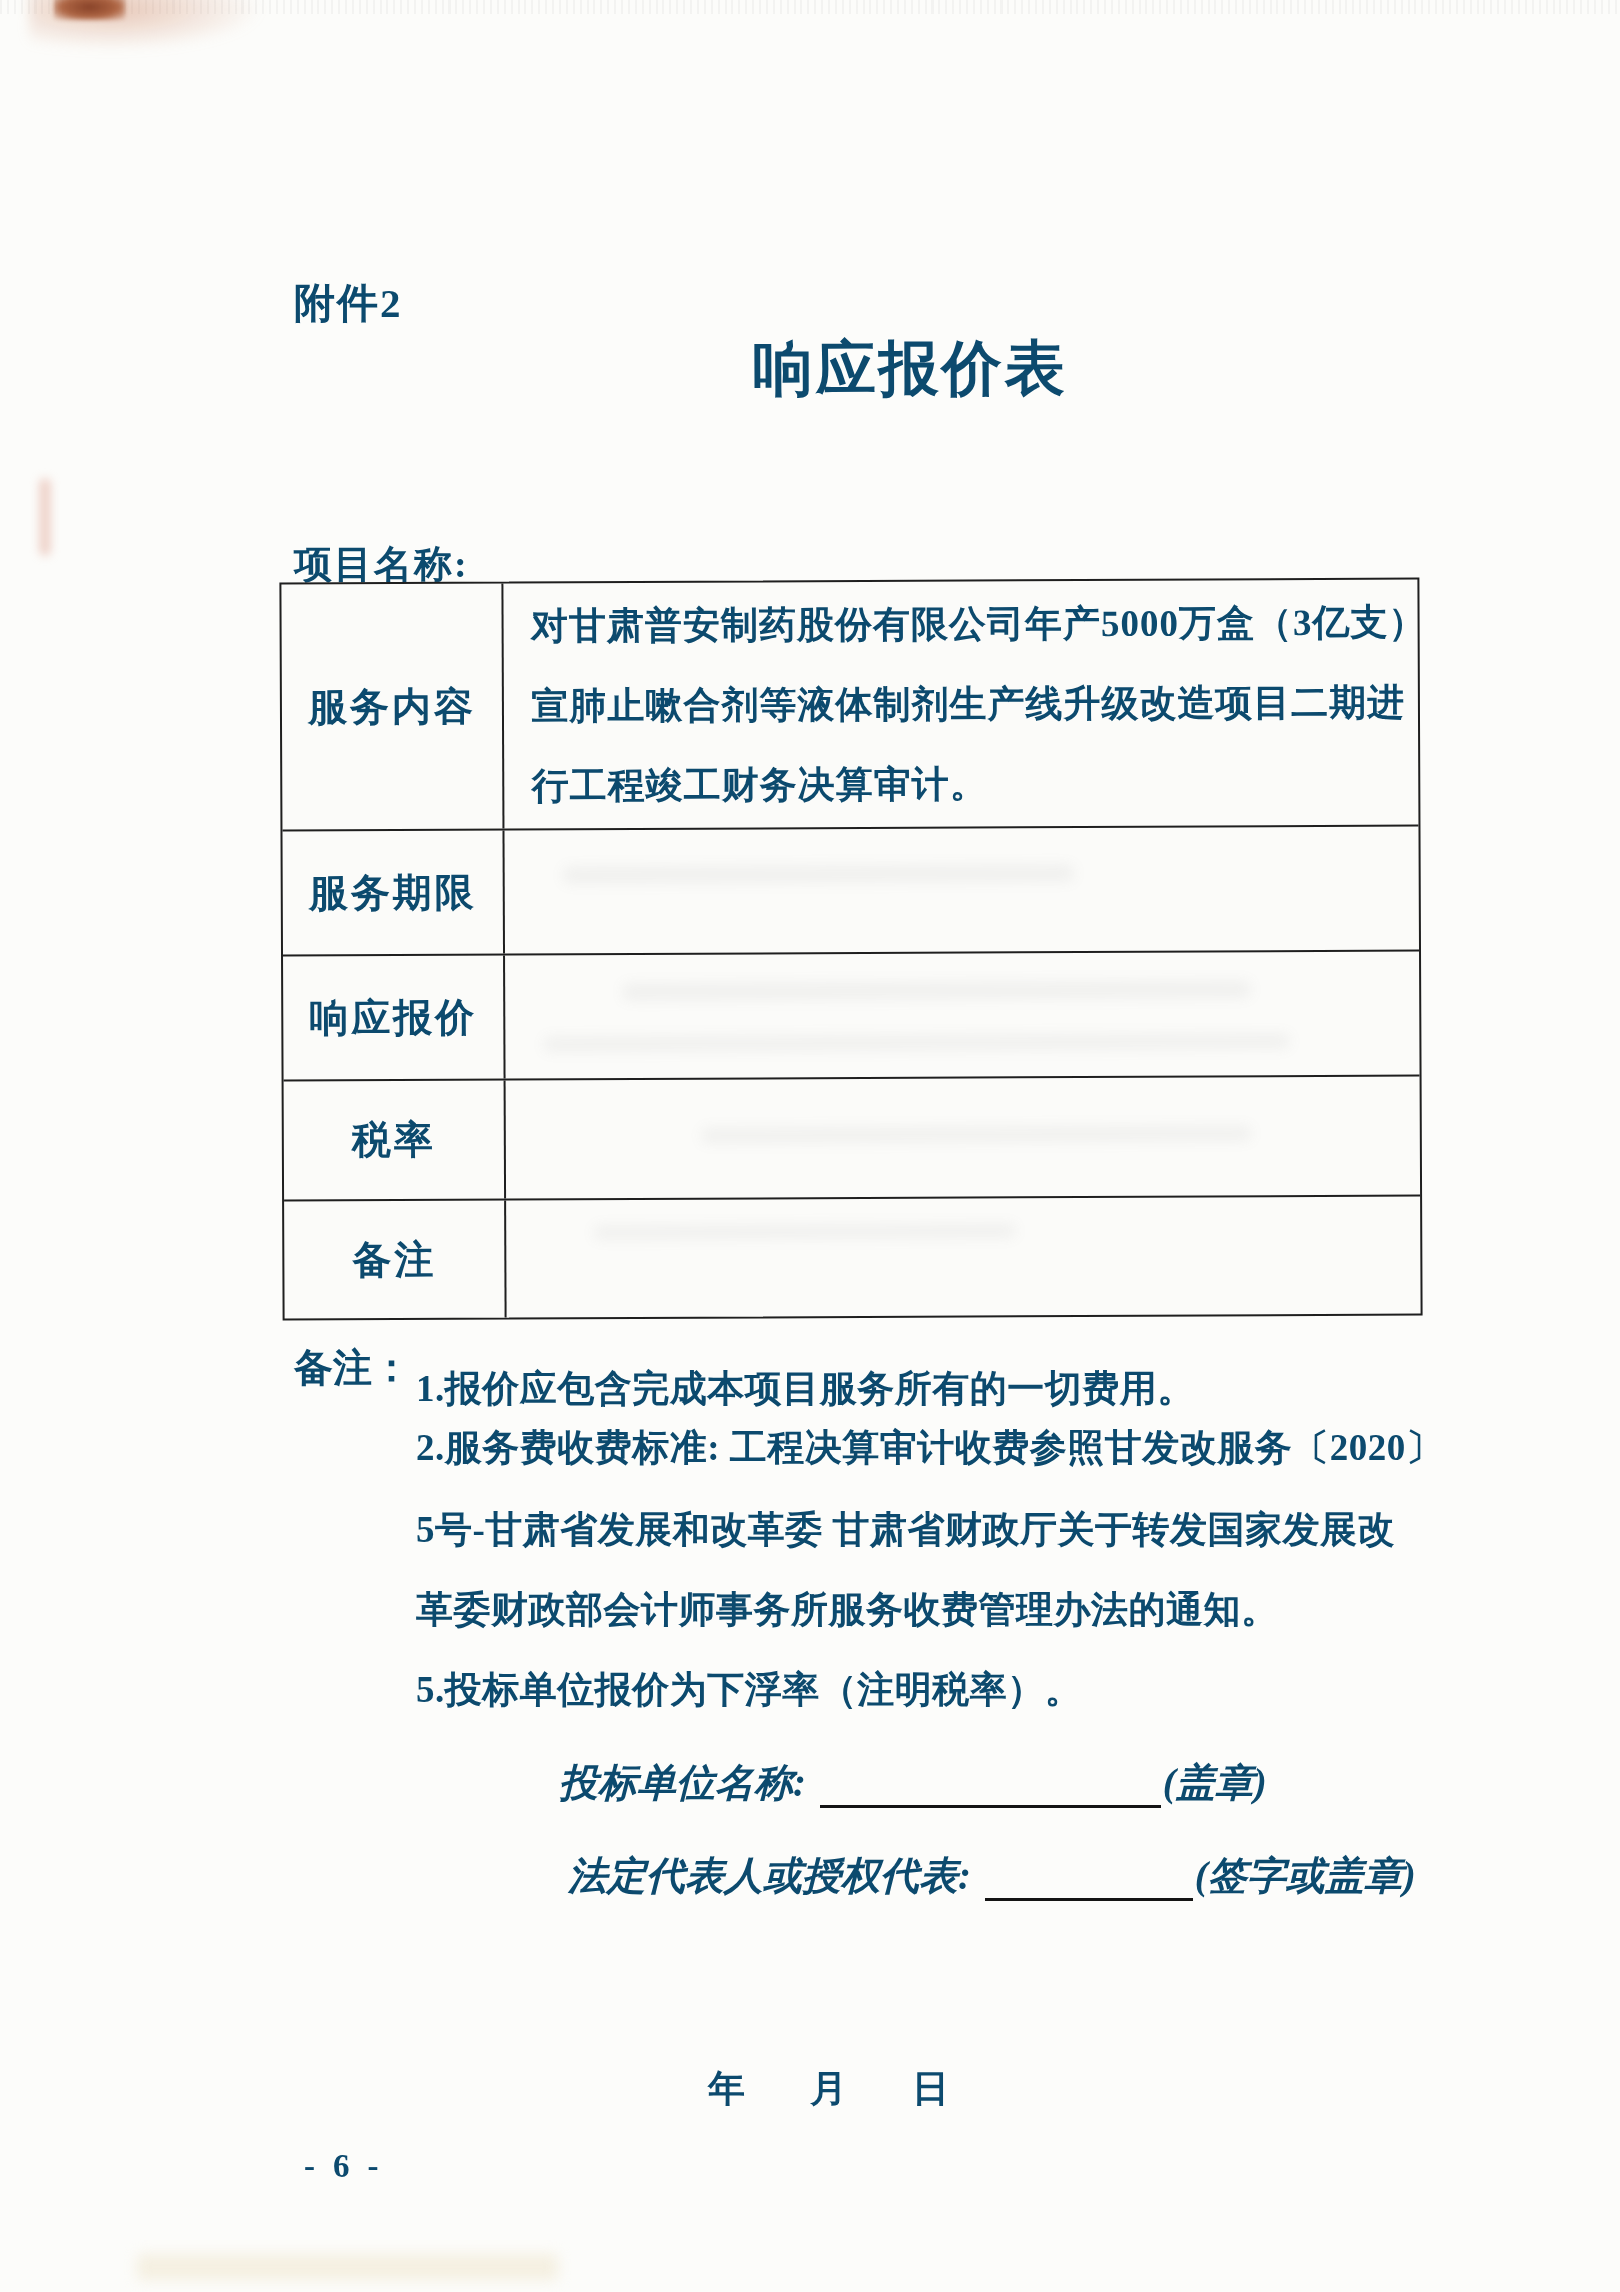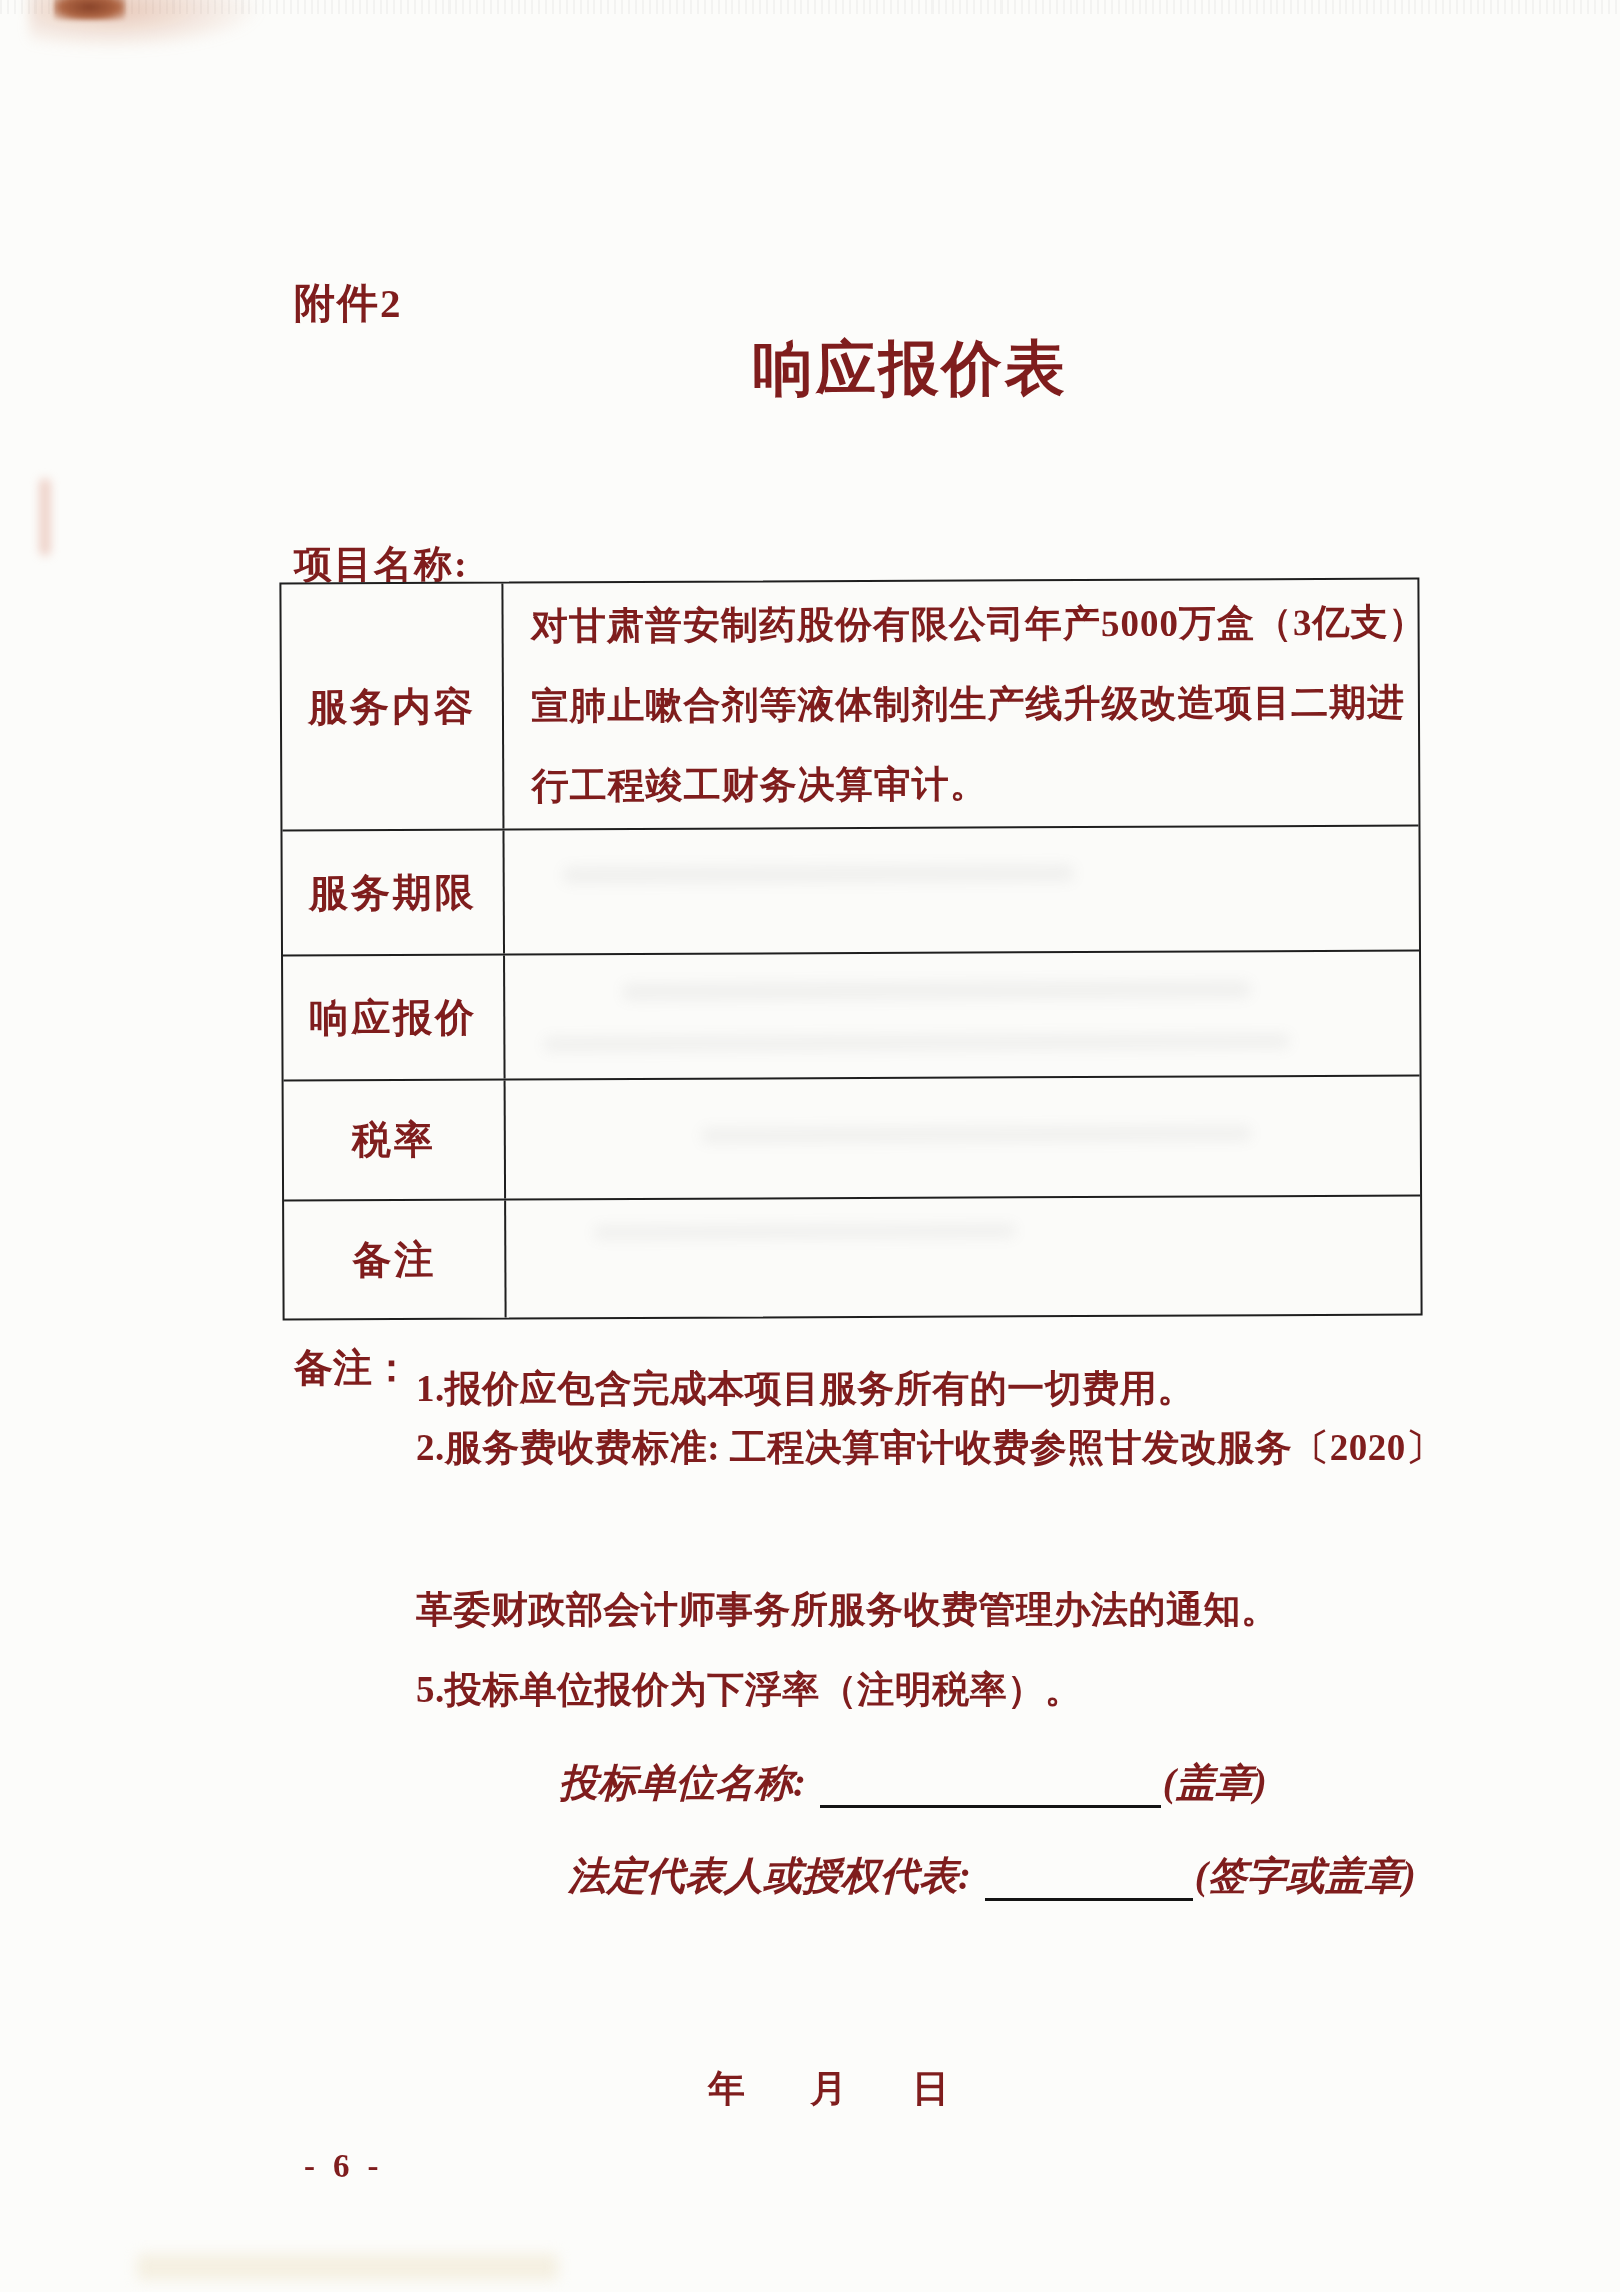--- a/index.html
+++ b/index.html
@@ -2,21 +2,21 @@
 <html><head>
 <meta charset="utf-8">
 <style>
   html,body{margin:0;padding:0;background:#e9e9e7;}
   #page{
     position:relative;
     width:1620px;height:2293px;
     background:#fcfcfa;
     overflow:hidden;
     font-family:"Liberation Serif","DejaVu Serif",serif;
-    color:#7f1d1d;
+    color:#0c4a6e;
   }
   
   .top-noise{
     position:absolute;left:0;top:0;width:1620px;height:13.7px;
     background:repeating-linear-gradient(90deg,rgba(150,150,150,.25) 0 2px,rgba(255,255,255,0) 2px 6.9px);
     opacity:.35;
   }
   .smudge-halo{
     position:absolute;left:29px;top:-17.6px;width:235px;height:69px;
     background:radial-gradient(ellipse at 35% 40%,rgba(214,156,128,.55),rgba(214,156,128,0) 70%);
@@ -170,20 +170,21 @@
       <div class="t-value">
         <span class="ghost" style="left:88px;top:25.5px;width:421px;height:13.7px;"></span>
       </div>
     </div>
 
   </div>
 
   <div class="notes-label">备注：</div>
   <div class="note-line nl0">1.报价应包含完成本项目服务所有的一切费用。</div>
   <div class="note-line nl1">2.服务费收费标准: 工程决算审计收费参照甘发改服务〔2020〕</div>
+  <div class="note-line nl2">5号-甘肃省发展和改革委 甘肃省财政厅关于转发国家发展改</div>
   <div class="note-line nl3">革委财政部会计师事务所服务收费管理办法的通知。</div>
   <div class="note-line nl4">5.投标单位报价为下浮率（注明税率）。</div>
 
   <div class="sig-row sig-a">
     <span>投标单位名称:</span>
     <span class="sig-blank"></span>
     <span>(盖章)</span>
   </div>
 
   <div class="sig-row sig-b">

